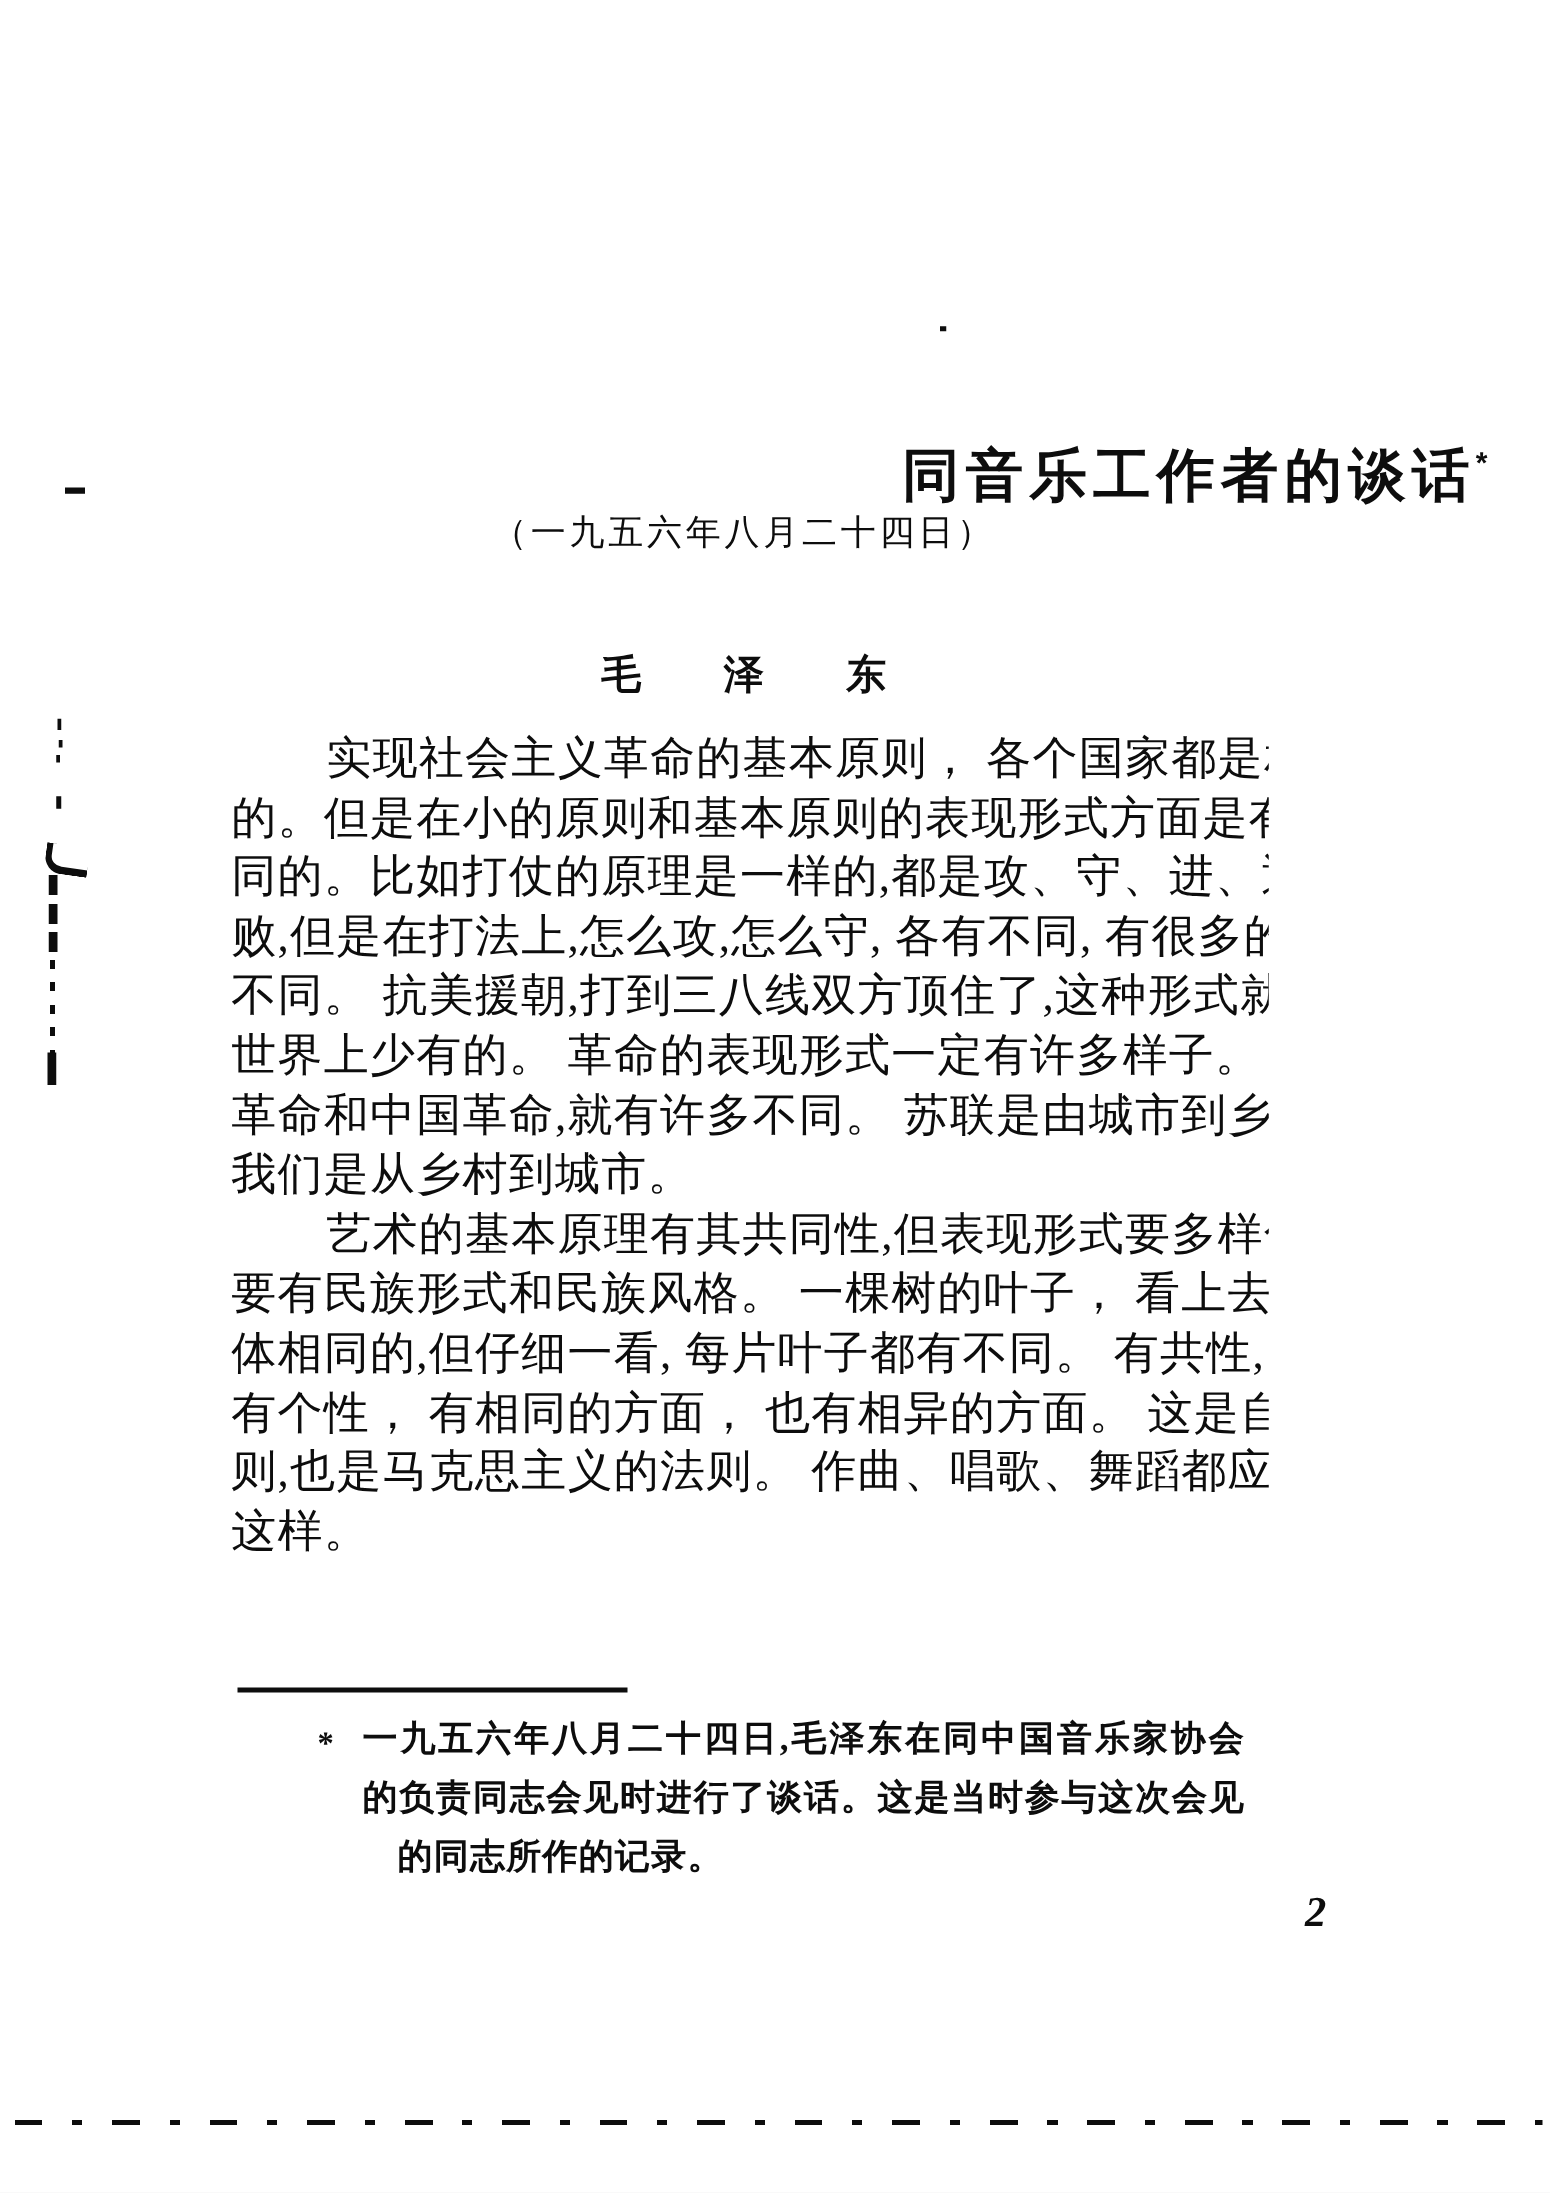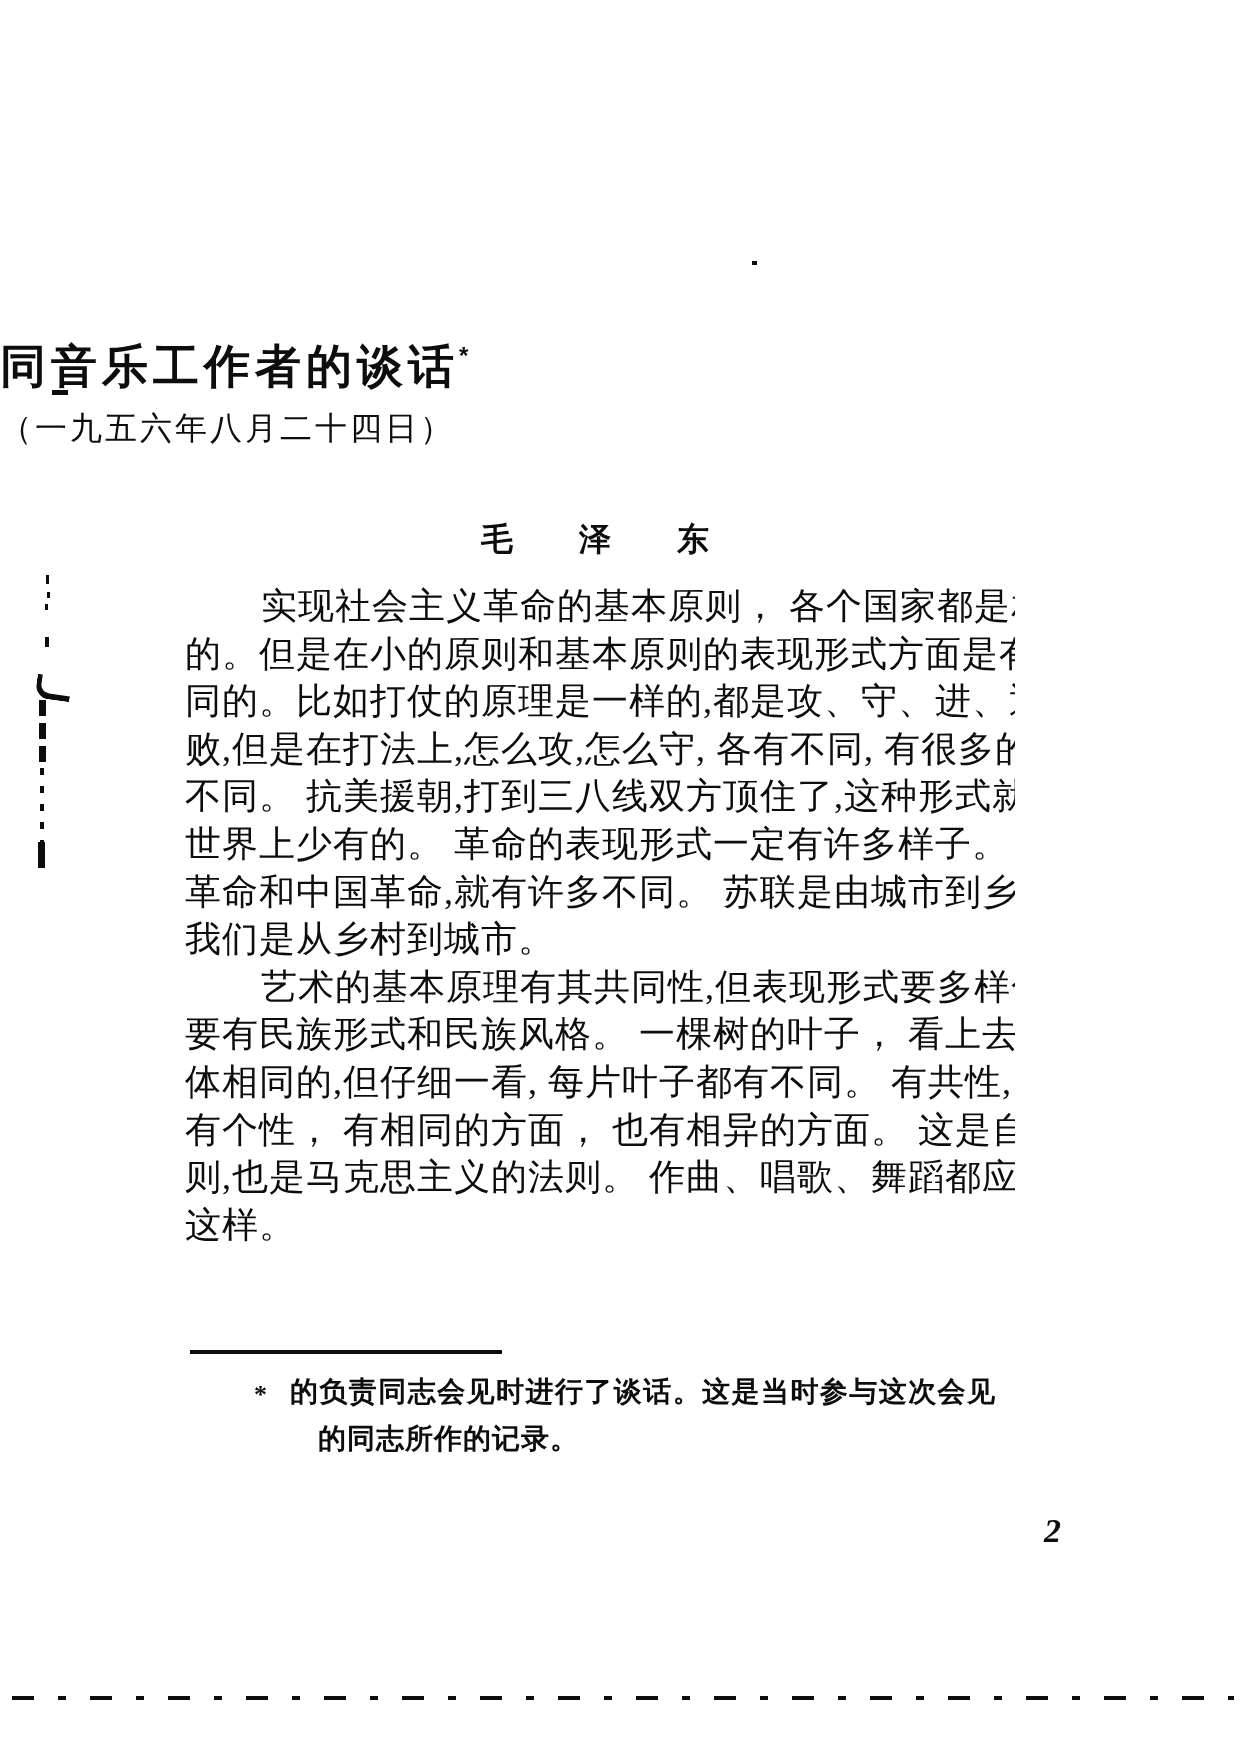--- a/index.html
+++ b/index.html
@@ -11,43 +11,44 @@
     margin: 0 auto;
     background: #ffffff;
     overflow: hidden;
     color: #0d0d0d;
     font-family: "Liberation Serif", "DejaVu Serif", serif;
   }
 
   
   .title {
     position: absolute;
-    top: 308px;
+    top: 322px;
     left: 0;
     width: 1190px;
-    text-align: left;
+    text-align: right;
     font-family: "Liberation Sans", "DejaVu Sans", sans-serif;
     font-weight: 700;
     font-size: 46px;
     letter-spacing: 5px;
     line-height: 1.2;
     white-space: nowrap;
   }
   .title sup {
     font-size: 24px;
     letter-spacing: 0;
     vertical-align: 18px;
   }
 
   .date-line {
     position: absolute;
     top: 407px;
     left: 0;
     width: 1190px;
-    font-size: 32px;
+    text-align: center;
+    font-size: 28px;
     letter-spacing: 3px;
     white-space: nowrap;
   }
 
   .author {
     position: absolute;
     top: 518px;
     left: 0;
     width: 1190px;
     text-align: center;
@@ -185,20 +186,21 @@
     <div class="text-line">要有民族形式和民族风格。 一棵树的叶子， 看上去是大</div>
     <div class="text-line">体相同的,但仔细一看, 每片叶子都有不同。 有共性, 也</div>
     <div class="text-line">有个性， 有相同的方面， 也有相异的方面。 这是自然法</div>
     <div class="text-line">则,也是马克思主义的法则。 作曲、唱歌、舞蹈都应该是</div>
     <div class="text-line para-end">这样。</div>
   </div>
 
   <div class="footnote-rule"></div>
   <div class="footnote">
     <span class="footnote-marker">*</span>
+    <div class="footnote-line">一九五六年八月二十四日,毛泽东在同中国音乐家协会</div>
     <div class="footnote-line">的负责同志会见时进行了谈话。这是当时参与这次会见</div>
     <div class="footnote-line last">的同志所作的记录。</div>
   </div>
 
   <div class="page-number">2</div>
 
   <div class="artifact a-title-dash"></div>
   <div class="artifact a-dot-1"></div>
   <div class="artifact a-dot-2"></div>
   <div class="artifact a-dot-3"></div>

